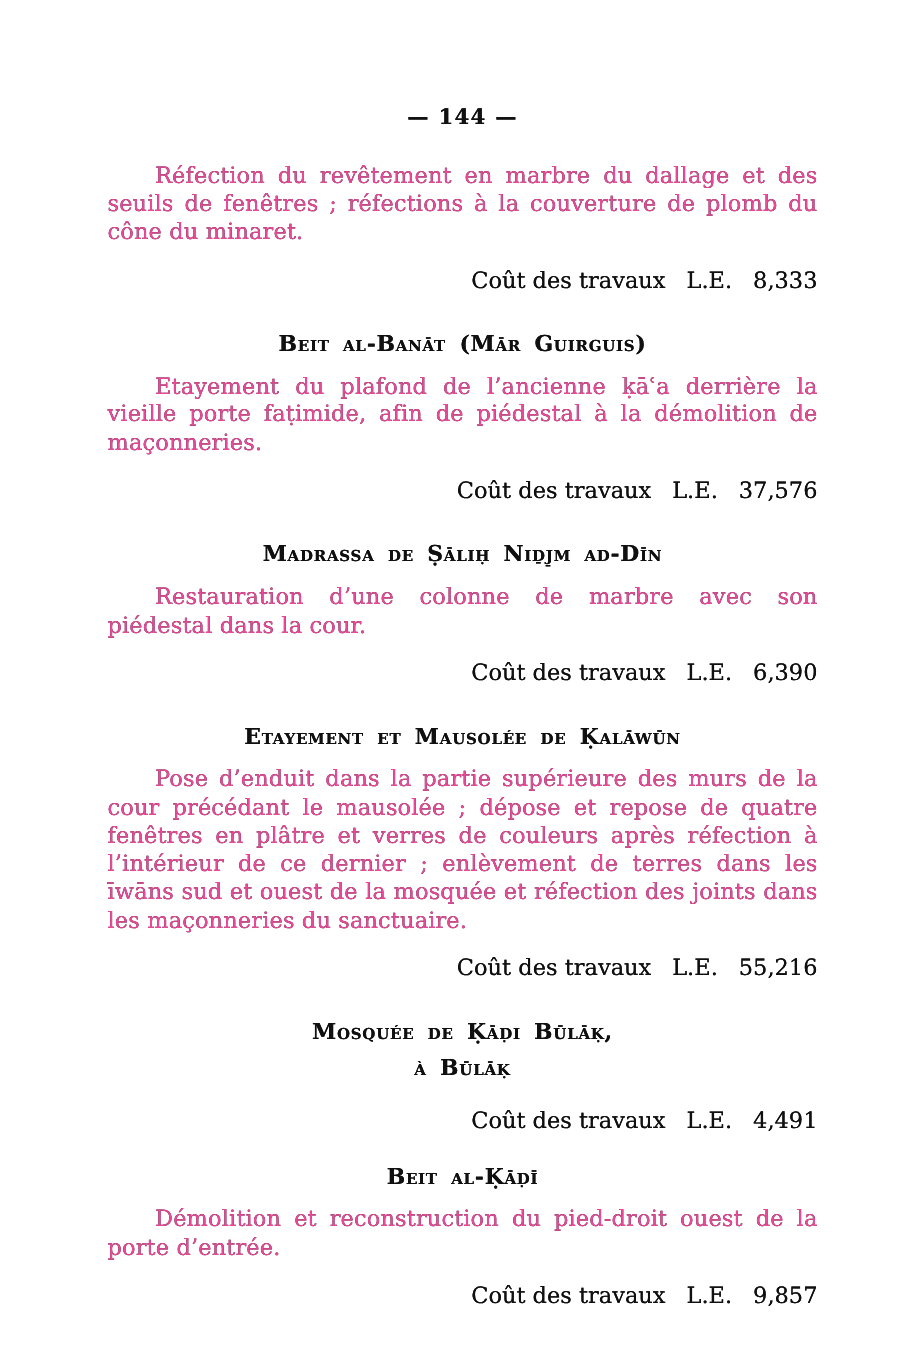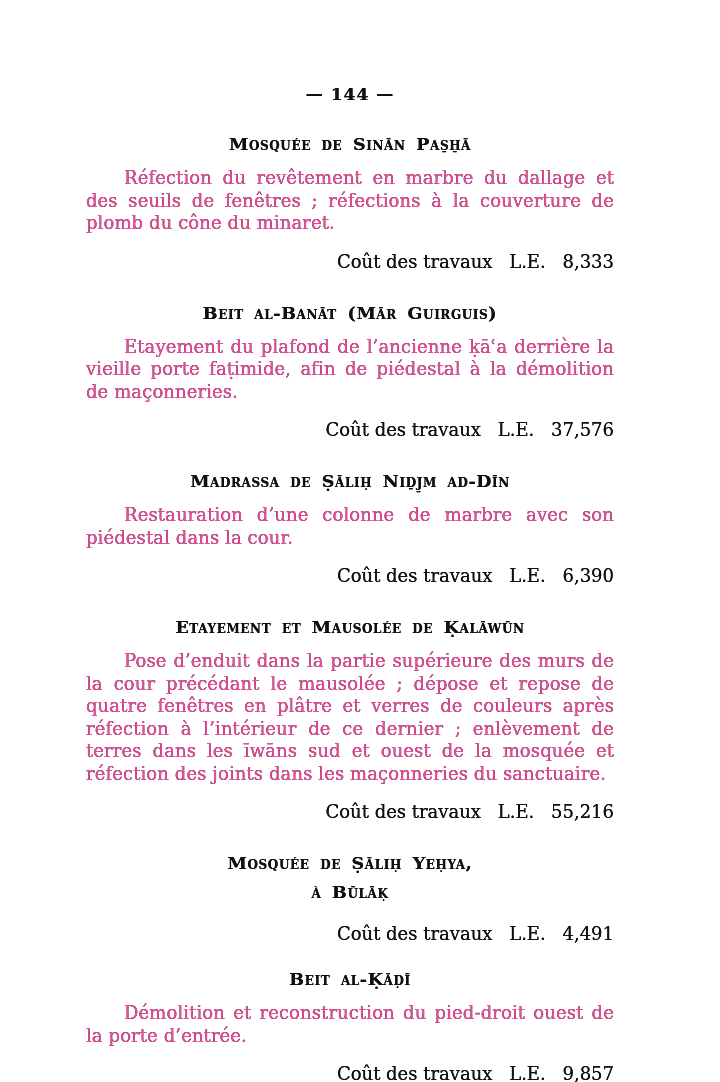--- a/index.html
+++ b/index.html
@@ -8,21 +8,21 @@
     height: 1082px;
     background: #ffffff;
     color: #131313;
     font-family: "DejaVu Serif", "Liberation Serif", serif;
     overflow: hidden;
   }
   .page {
     box-sizing: border-box;
     width: 720px;
     height: 1082px;
-    padding: 84px 106px 40px 86px;
+    padding: 84px 66px 40px 86px;
     background: #ffffff;
   }
   .page-number {
     text-align: center;
     font-size: 17px;
     font-weight: bold;
     letter-spacing: 1px;
     color: #111;
     text-shadow: 0 0 0.4px #111;
     margin-bottom: 0;
@@ -65,23 +65,20 @@
   .cost-line .cost-amount  { margin-left: 11px; font-weight: 500; }
 </style>
 </head>
 <body>
 
 <main class="page">
 
   <div class="page-number">— 144 —</div>
 
   <section class="section s1">
-    <h2 class="heading">
-      <span class="hline">Mosquée de Sinān Pas̱ẖā</span>
-    </h2>
     <p class="body-text">Réfection du revêtement en marbre du dallage et des seuils de fenêtres ; réfections à la couverture de plomb du cône du minaret.</p>
     <div class="cost-line">
       <span class="cost-label">Coût des travaux</span>
       <span class="cost-currency">L.E.</span>
       <span class="cost-amount">8,333</span>
     </div>
   </section>
 
   <section class="section s2">
     <h2 class="heading">
@@ -114,21 +111,21 @@
     <p class="body-text">Pose d’enduit dans la partie supérieure des murs de la cour précédant le mausolée ; dépose et repose de quatre fenêtres en plâtre et verres de couleurs après réfection à l’intérieur de ce dernier ; enlèvement de terres dans les īwāns sud et ouest de la mosquée et réfection des joints dans les maçonneries du sanctuaire.</p>
     <div class="cost-line">
       <span class="cost-label">Coût des travaux</span>
       <span class="cost-currency">L.E.</span>
       <span class="cost-amount">55,216</span>
     </div>
   </section>
 
   <section class="section s5">
     <h2 class="heading">
-      <span class="hline">Mosquée de Ṣāliḥ Yeḥya,</span>
+      <span class="hline">Mosquée de Ḳāḍi Būlāḳ,</span>
       <span class="hline">à Būlāḳ</span>
     </h2>
     <div class="cost-line">
       <span class="cost-label">Coût des travaux</span>
       <span class="cost-currency">L.E.</span>
       <span class="cost-amount">4,491</span>
     </div>
   </section>
 
   <section class="section s6">

